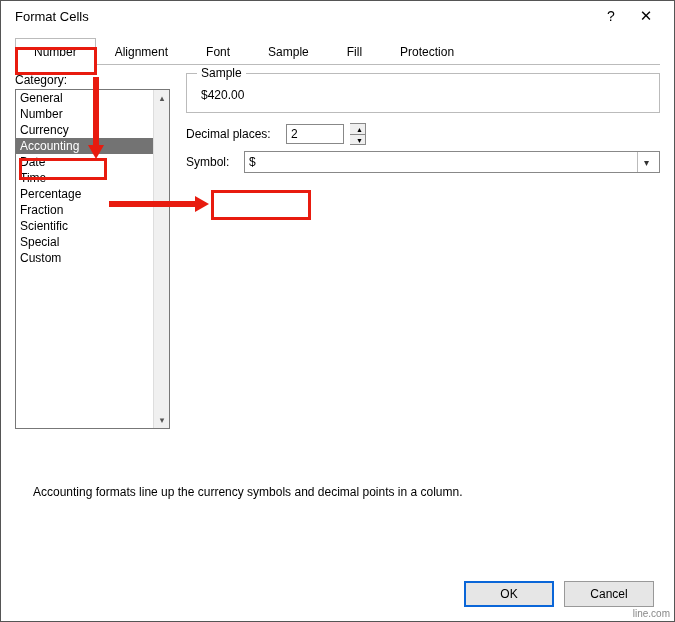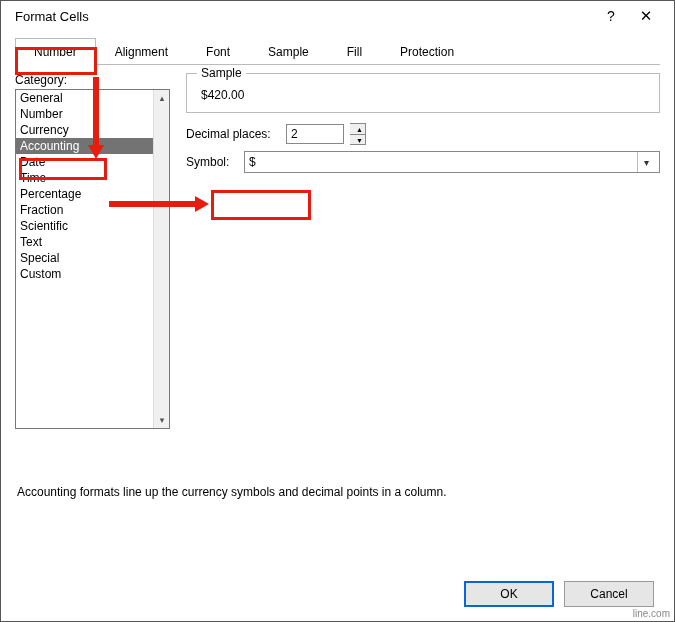--- a/index.html
+++ b/index.html
@@ -28,21 +28,21 @@
     .sample-legend { position: relative; top: -14px; background: #fff; padding: 0 4px; display: inline-block; }
     .sample-val { margin-left: 4px; margin-top: -6px; }
     .field-row { display: flex; align-items: center; margin: 6px 0; gap: 6px; }
     .field-row label { width: 94px; }
     .dec-input { width: 58px; height: 20px; border: 1px solid #888; padding: 1px 4px; line-height: 16px; }
     .spinner { display: flex; flex-direction: column; border: 1px solid #888; border-left: none; }
     .spin-btn { width: 15px; height: 10px; font-size: 7px; text-align: center; line-height: 9px; background: #efefef; border: none; }
     .spin-btn + .spin-btn { border-top: 1px solid #888; }
     .symbol-select { flex: 1; border: 1px solid #888; height: 22px; display: flex; align-items: center; padding: 0 4px; justify-content: space-between; background: #fff; }
     .select-arrow { width: 18px; text-align: center; font-size: 10px; color: #333; border-left: 1px solid #bbb; height: 100%; display: flex; align-items: center; justify-content: center; }
-    .desc { position: absolute; left: 16px; top: 484px; right: 20px; }
+    .desc { position: absolute; left: 32px; top: 484px; right: 20px; }
     .buttons { position: absolute; bottom: 14px; right: 20px; display: flex; gap: 10px; }
     .btn { width: 90px; height: 26px; border: 1px solid #999; background: #e6e6e6; text-align: center; line-height: 24px; }
     .btn.primary { border: 2px solid #0a66d8; line-height: 22px; }
     .arrow-down { position: absolute; width: 0; height: 0; border-left: 8px solid transparent; border-right: 8px solid transparent; border-top: 14px solid #e81b0f; }
     .arrow-line-v { position: absolute; background: #e81b0f; width: 6px; }
     .arrow-right { position: absolute; width: 0; height: 0; border-top: 8px solid transparent; border-bottom: 8px solid transparent; border-left: 14px solid #e81b0f; }
     .arrow-line-h { position: absolute; background: #e81b0f; height: 6px; }
     .watermark { position: absolute; bottom: 2px; right: 4px; font-size: 10px; color: #888; }
   </style>
 </head>
@@ -70,21 +70,20 @@
       <div class="list-items">
         <div class="list-item">General</div>
         <div class="list-item">Number</div>
         <div class="list-item">Currency</div>
         <div class="list-item selected">Accounting</div>
         <div class="list-item">Date</div>
         <div class="list-item">Time</div>
         <div class="list-item">Percentage</div>
         <div class="list-item">Fraction</div>
         <div class="list-item">Scientific</div>
-        <div class="list-item">Text</div>
         <div class="list-item">Special</div>
         <div class="list-item">Custom</div>
       </div>
       <div class="list-scroll">
         <div class="scroll-arrow up">▴</div>
         <div class="scroll-arrow dn">▾</div>
       </div>
     </div>
   </div>
 

